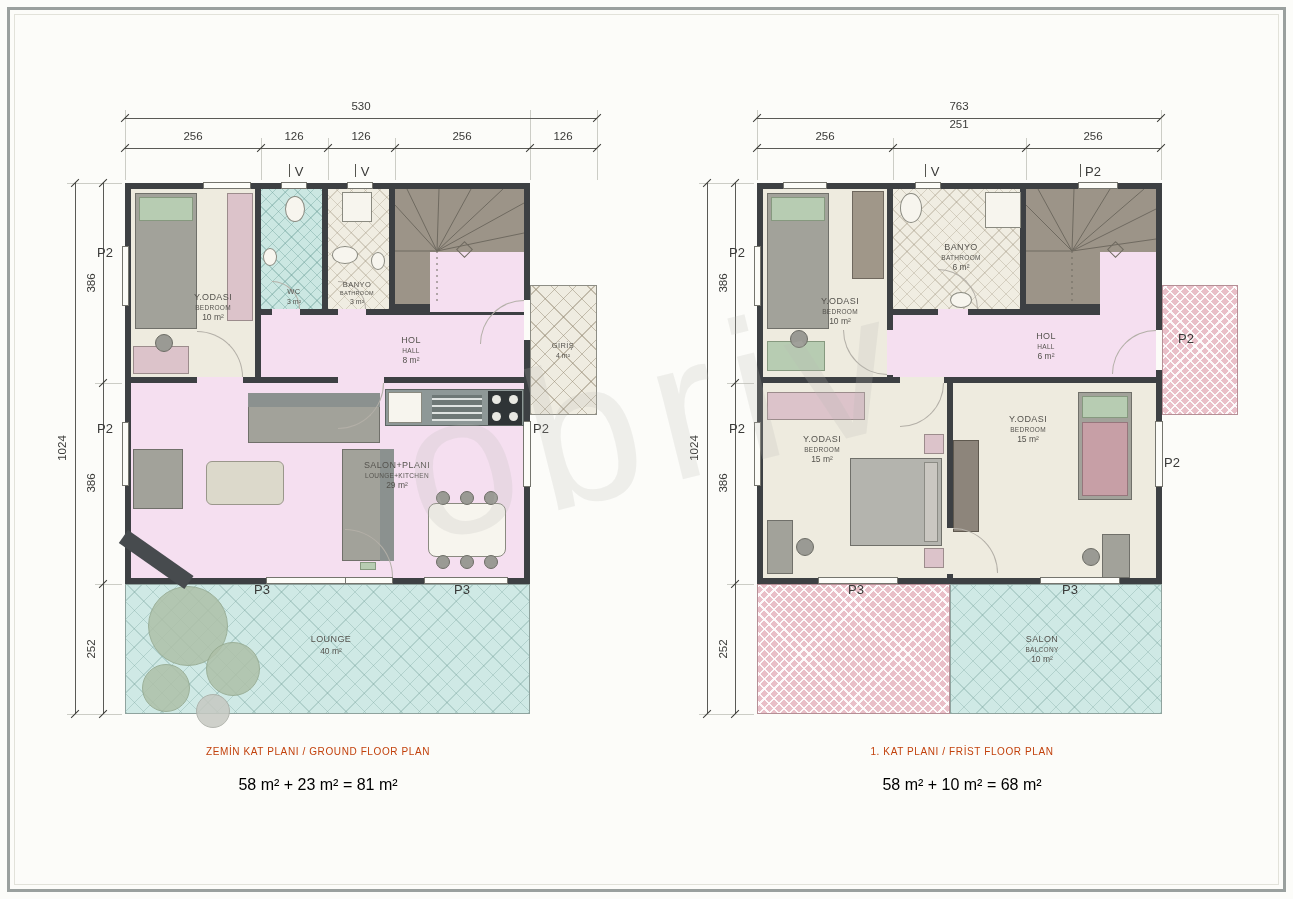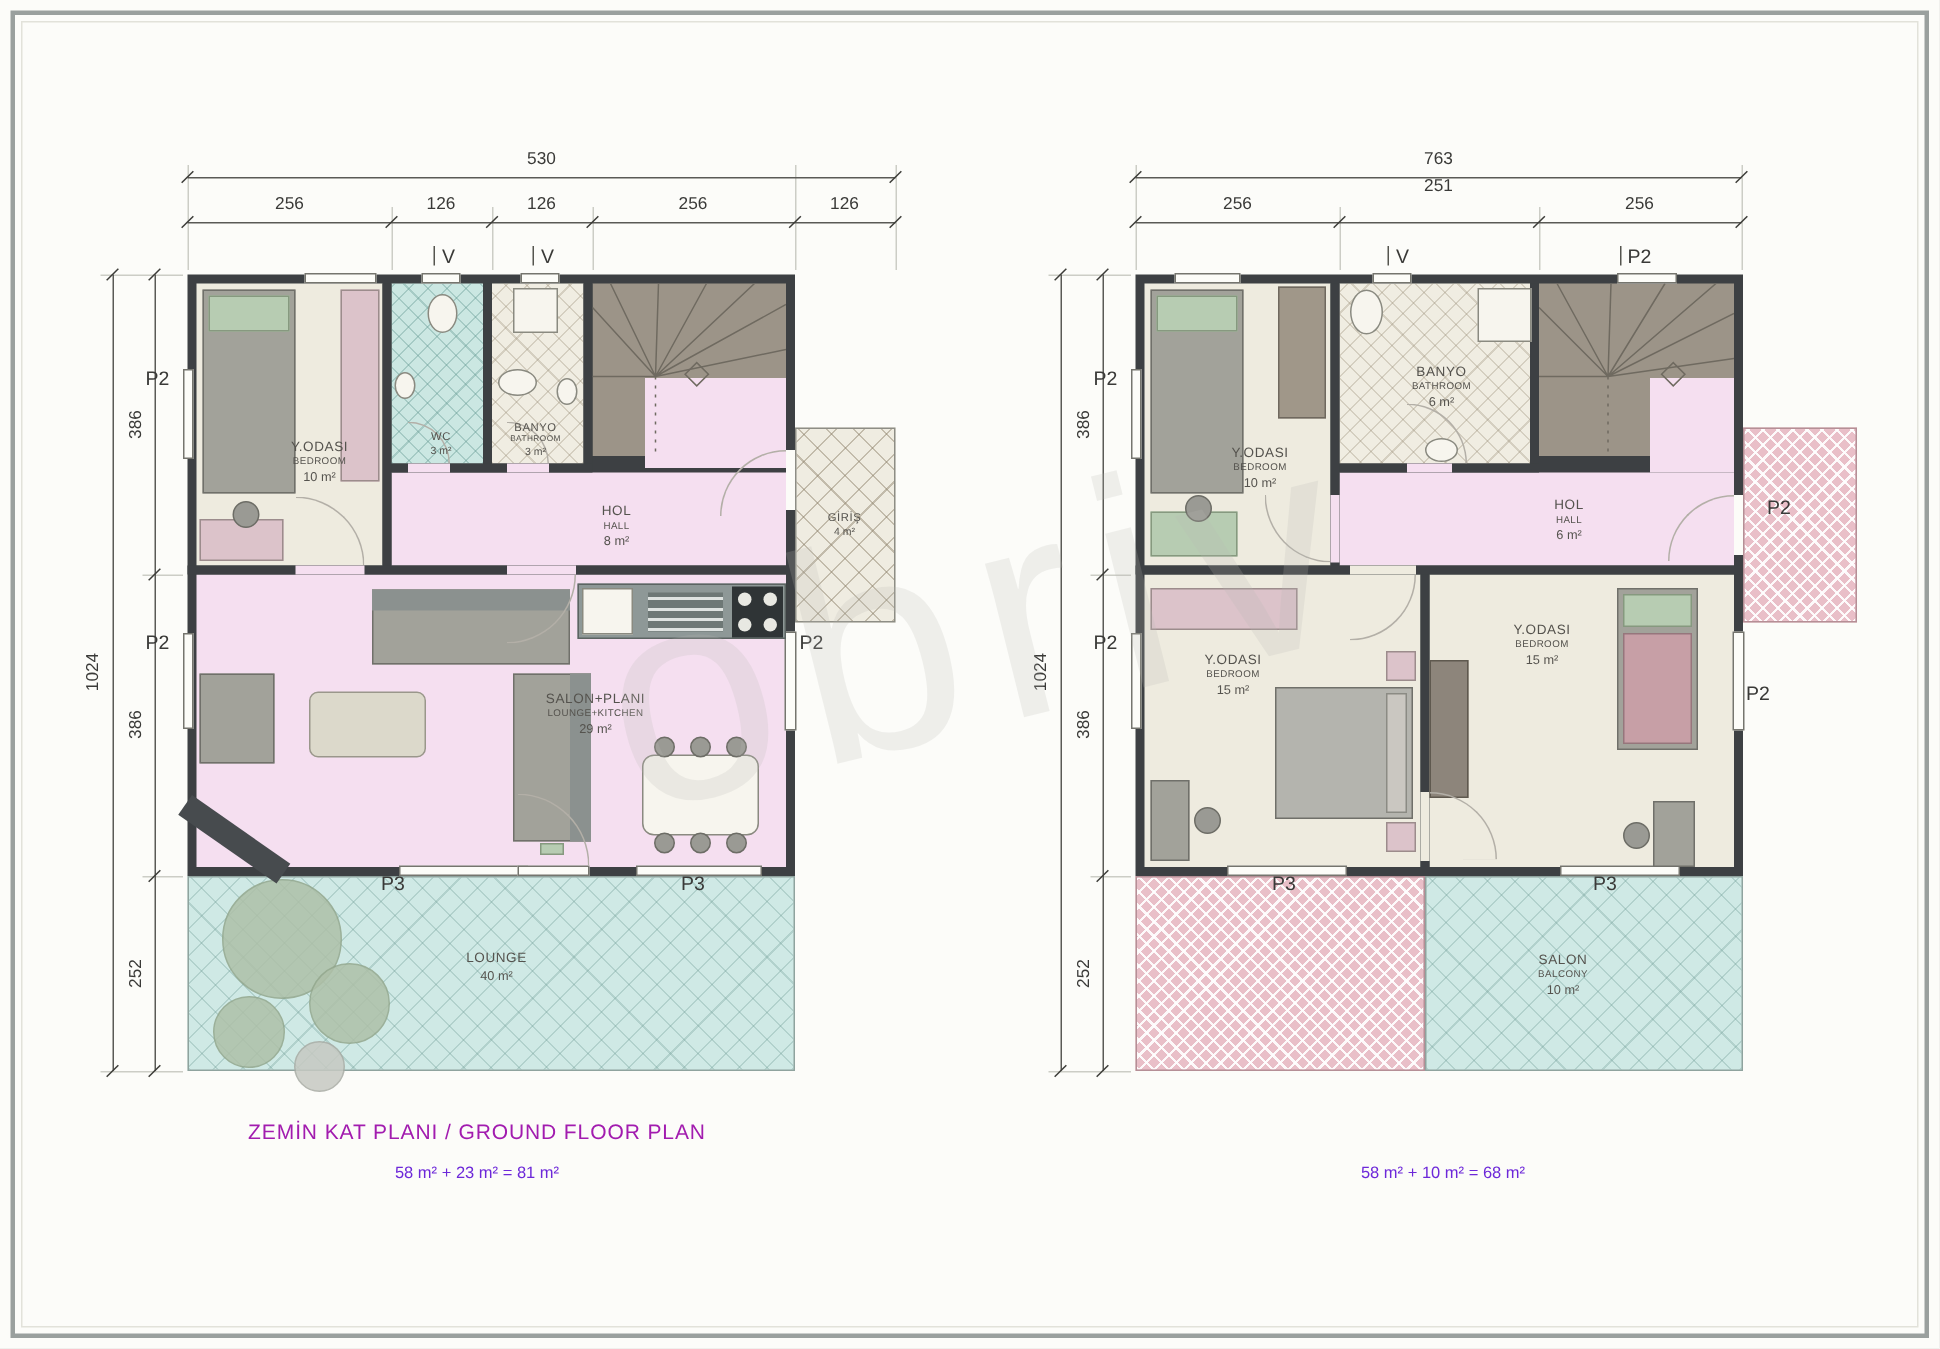--- a/index.html
+++ b/index.html
@@ -35,22 +35,22 @@
   .f-dark{background:#474b4e}
   .f-taupe{background:#a09789;border:1px solid #6f685e}
   .oval{border-radius:50%}
   .chair{position:absolute;background:#9a9a94;border:1px solid #6d6d66;border-radius:50%;box-sizing:border-box}
   .plant{position:absolute;border-radius:50%;background:#aec0a8;border:1px solid #93a78d;opacity:.85}
   .arc{position:absolute;box-sizing:border-box}
   .rlabel{position:absolute;transform:translate(-50%,-50%);text-align:center;color:#55534e;line-height:1.3;white-space:nowrap;z-index:20}
   .rl-name{font-size:9px;letter-spacing:.4px}
   .rl-sub{font-size:6.5px;letter-spacing:.3px}
   .rl-area{font-size:8.5px}
-  .title{position:absolute;transform:translateX(-50%);font-size:14px;letter-spacing:.6px;color:#a21caf;white-space:nowrap}
-  .subtitle{position:absolute;transform:translateX(-50%);font-size:11px;color:#6d28d9;white-space:nowrap}
+  .title{position:absolute;transform:translateX(-50%);font-size:10px;letter-spacing:.6px;color:#c2410c;white-space:nowrap}
+  .subtitle{position:absolute;transform:translateX(-50%);font-size:16px;color:#000000;white-space:nowrap}
   .watermark{position:absolute;left:655px;top:415px;transform:translate(-50%,-50%) rotate(-14deg);
              font-size:200px;letter-spacing:16px;color:#b9b9b4;opacity:.20;z-index:40;pointer-events:none}
 </style>
 </head>
 <body>
 
 <div class="sheet">
   <div class="frame-outer"></div>
   <div class="frame-inner"></div>
 
@@ -366,16 +366,17 @@
   <div class="mark" style="left:935px;top:171px">V</div>
   <div class="mtick" style="left:1080px;top:164px"></div>
   <div class="mark" style="left:1093px;top:171px">P2</div>
   <div class="mark" style="left:737px;top:252px">P2</div>
   <div class="mark" style="left:737px;top:428px">P2</div>
   <div class="mark" style="left:1172px;top:462px">P2</div>
   <div class="mark" style="left:1186px;top:338px;z-index:21">P2</div>
   <div class="mark" style="left:856px;top:589px;z-index:21">P3</div>
   <div class="mark" style="left:1070px;top:589px;z-index:21">P3</div>
 
+  <div class="title" style="left:962px;top:746px">1. KAT PLANI / FRİST FLOOR PLAN</div>
   <div class="subtitle" style="left:962px;top:776px">58 m² + 10 m² = 68 m²</div>
 
   <div class="watermark">obriv</div>
 </div>
 
 </body></html>

